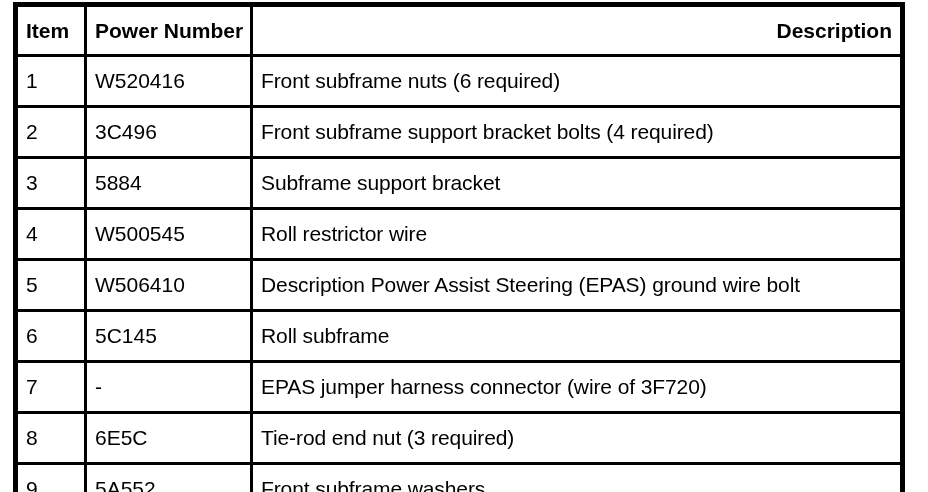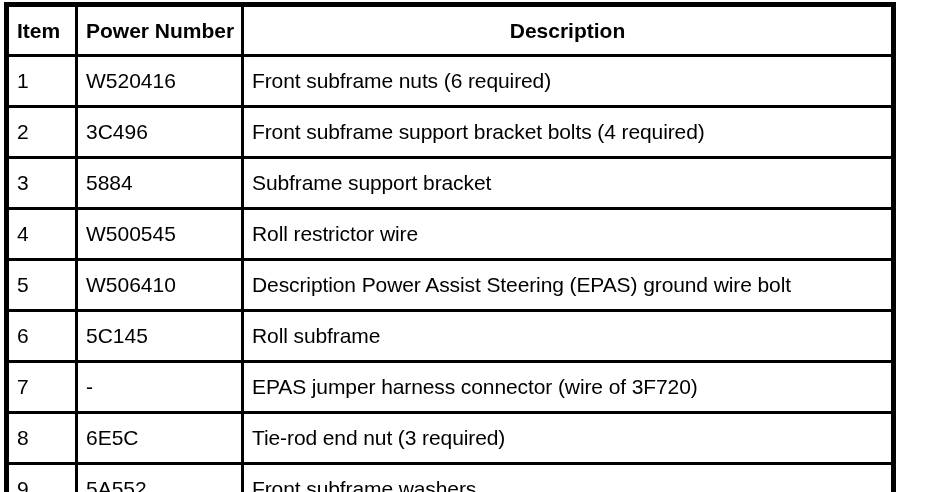--- a/index.html
+++ b/index.html
@@ -10,21 +10,21 @@
   body {
     width: 928px;
     height: 492px;
     overflow: hidden;
     font-family: "Liberation Sans", sans-serif;
     color: #000000;
   }
 
   #parts-table-wrap {
     position: absolute;
-    left: 4px;
+    left: 13px;
     top: 2px;
     width: 892px;
     height: 485px;
     box-sizing: border-box;
   }
 
   table.parts-table {
     border-collapse: collapse;
     table-layout: fixed;
     width: 892px;
@@ -47,21 +47,21 @@
     white-space: nowrap;
     overflow: hidden;
   }
 
   table.parts-table thead th {
     font-weight: bold;
     height: 47px;
     text-align: left;
   }
   table.parts-table thead th.th-description {
-    text-align: center;
+    text-align: right;
   }
 
   table.parts-table tbody td {
     font-weight: normal;
     height: 48px;
     text-align: left;
   }
 
   table.parts-table td.cell-description {
     letter-spacing: -0.1px;

